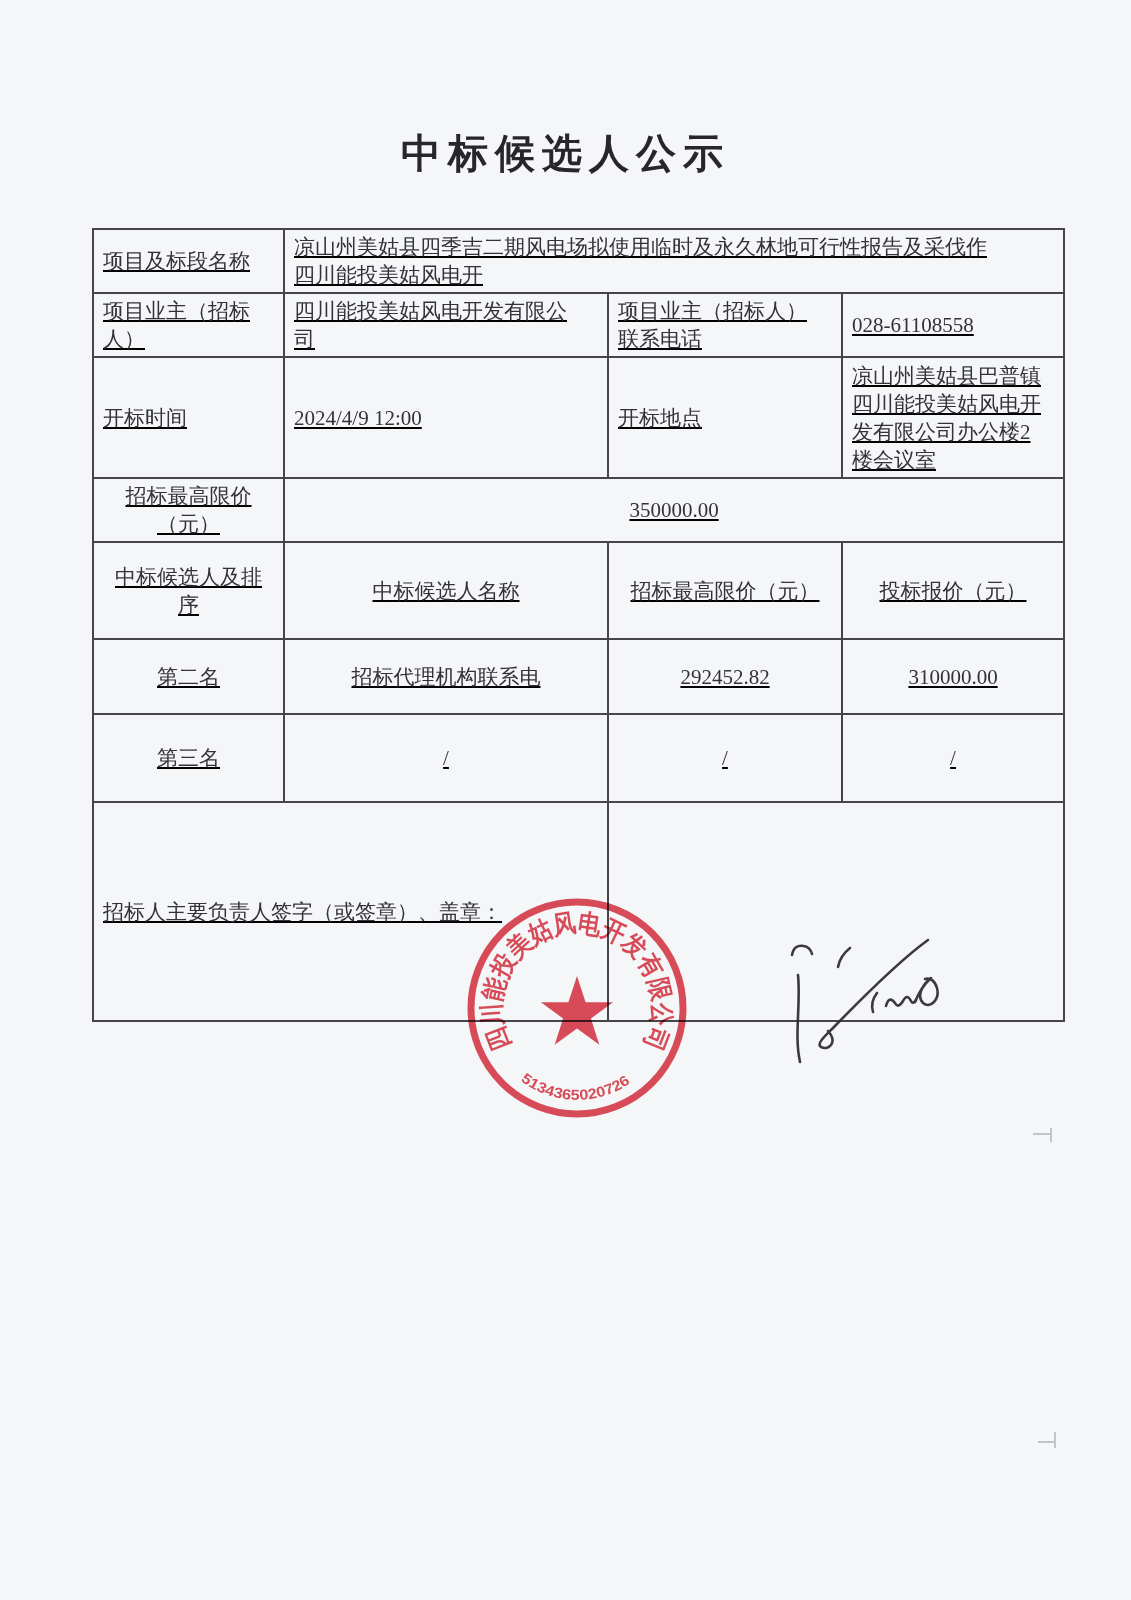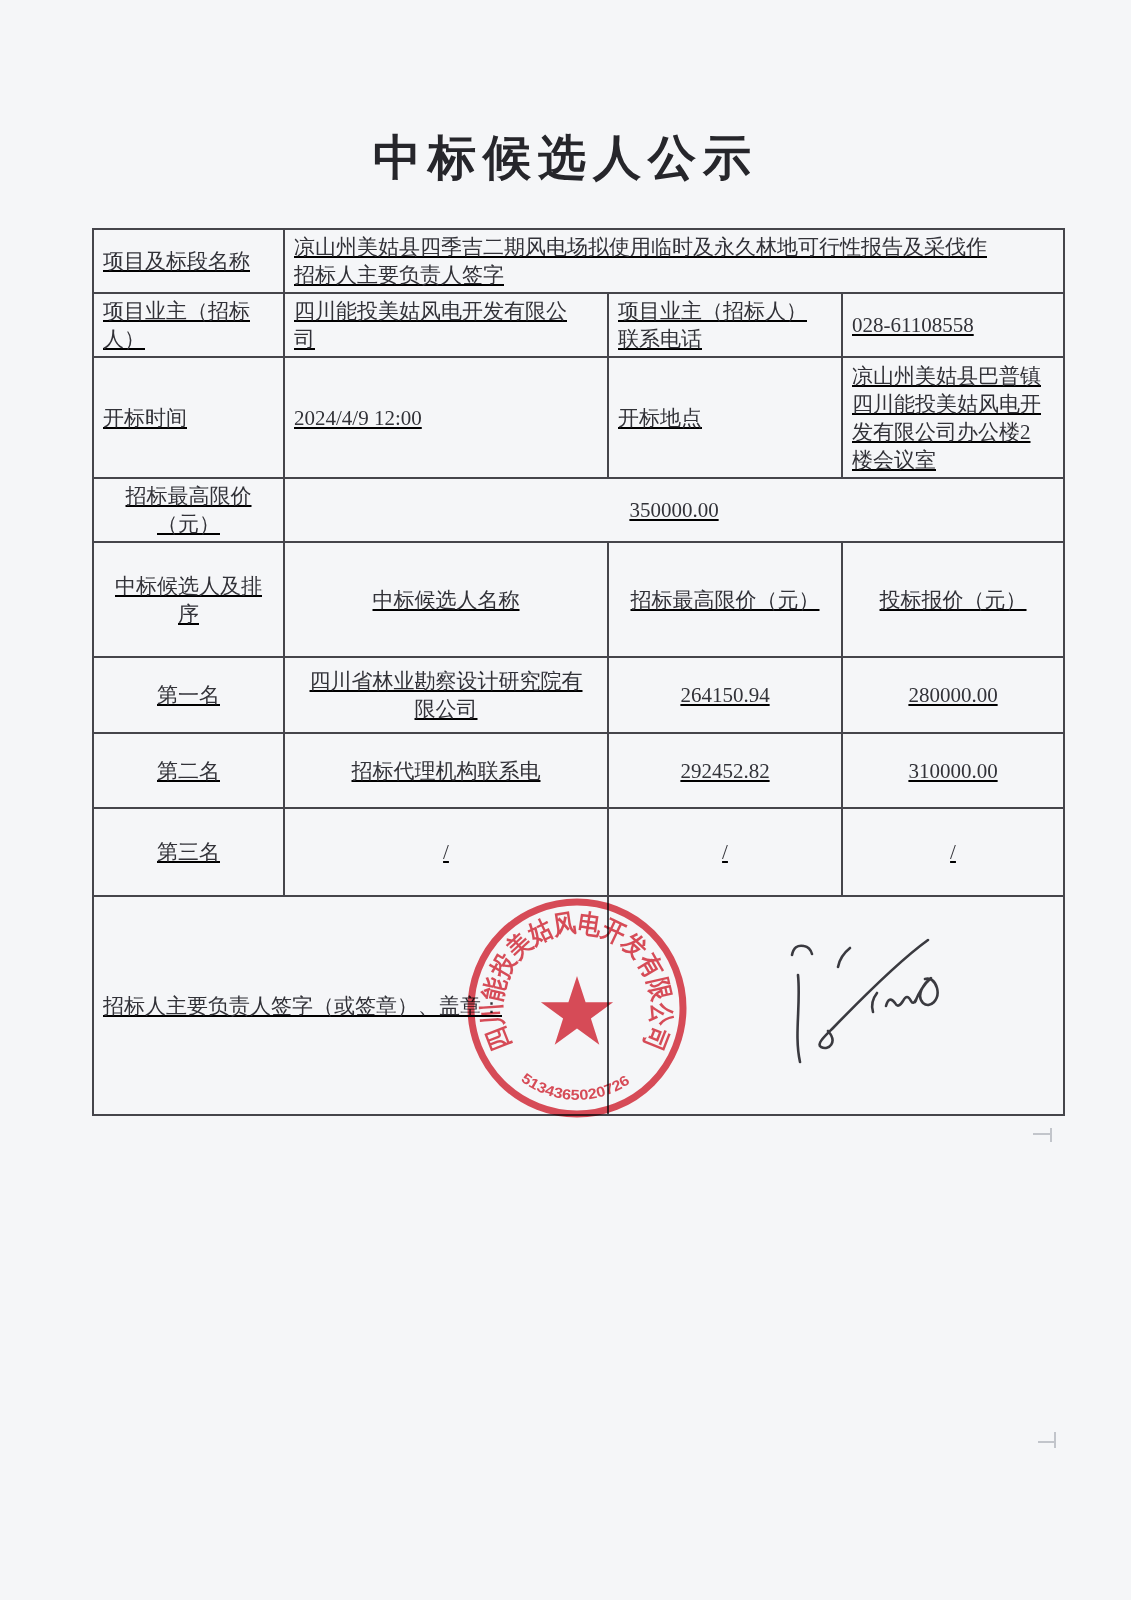--- a/index.html
+++ b/index.html
@@ -11,21 +11,21 @@
     overflow:hidden;
   }
   .paper{
     position:absolute;left:0;top:0;width:1131px;height:1600px;
     background:#f5f6f8;
   }
   .doc-title{
     position:absolute;left:0;top:126px;width:1131px;
     text-align:center;
     font-family:"Liberation Sans","DejaVu Sans",sans-serif;
-    font-weight:700;font-size:48px;letter-spacing:7px;
+    font-weight:700;font-size:40px;letter-spacing:7px;
     color:#26262b;
   }
   table.bid{
     position:absolute;left:92px;top:228px;
     width:971px;border-collapse:collapse;table-layout:fixed;text-decoration:underline;
   }
   table.bid td{
     border:2px solid #45454b;
     font-size:21px;line-height:28px;color:#323238;
     padding:3px 9px;vertical-align:middle;
@@ -56,21 +56,21 @@
     <colgroup>
       <col style="width:191px">
         <col style="width:324px">
         <col style="width:234px">
         <col style="width:222px">
     </colgroup>
     <tbody>
       <tr style="height:59px">
         <td class="tl">项目及标段名称</td>
         <td class="tl" colspan="3">凉山州美姑县四季吉二期风电场拟使用临时及永久林地可行性报告及采伐作
-招标人主要负责人签字</td>
+四川能投美姑风电开</td>
       </tr>
       <tr style="height:57px">
         <td class="tl">项目业主（招标
 人）</td>
         <td class="tl">四川能投美姑风电开发有限公
 司</td>
         <td class="tl">项目业主（招标人）
 联系电话</td>
         <td class="tl">028-61108558</td>
       </tr>
@@ -81,33 +81,26 @@
         <td class="tl">凉山州美姑县巴普镇
 四川能投美姑风电开
 发有限公司办公楼2
 楼会议室</td>
       </tr>
       <tr style="height:61px">
         <td class="tc">招标最高限价
 （元）</td>
         <td class="tc" colspan="3">350000.00</td>
       </tr>
-      <tr style="height:115px">
+      <tr style="height:97px">
         <td class="tc">中标候选人及排
 序</td>
         <td class="tc">中标候选人名称</td>
         <td class="tc">招标最高限价（元）</td>
         <td class="tc">投标报价（元）</td>
-      </tr>
-      <tr style="height:76px">
-        <td class="tc">第一名</td>
-        <td class="tc">四川省林业勘察设计研究院有
-限公司</td>
-        <td class="tc">264150.94</td>
-        <td class="tc">280000.00</td>
       </tr>
       <tr style="height:75px">
         <td class="tc">第二名</td>
         <td class="tc">招标代理机构联系电</td>
         <td class="tc">292452.82</td>
         <td class="tc">310000.00</td>
       </tr>
       <tr style="height:88px">
         <td class="tc">第三名</td>
         <td class="tc">/</td>

